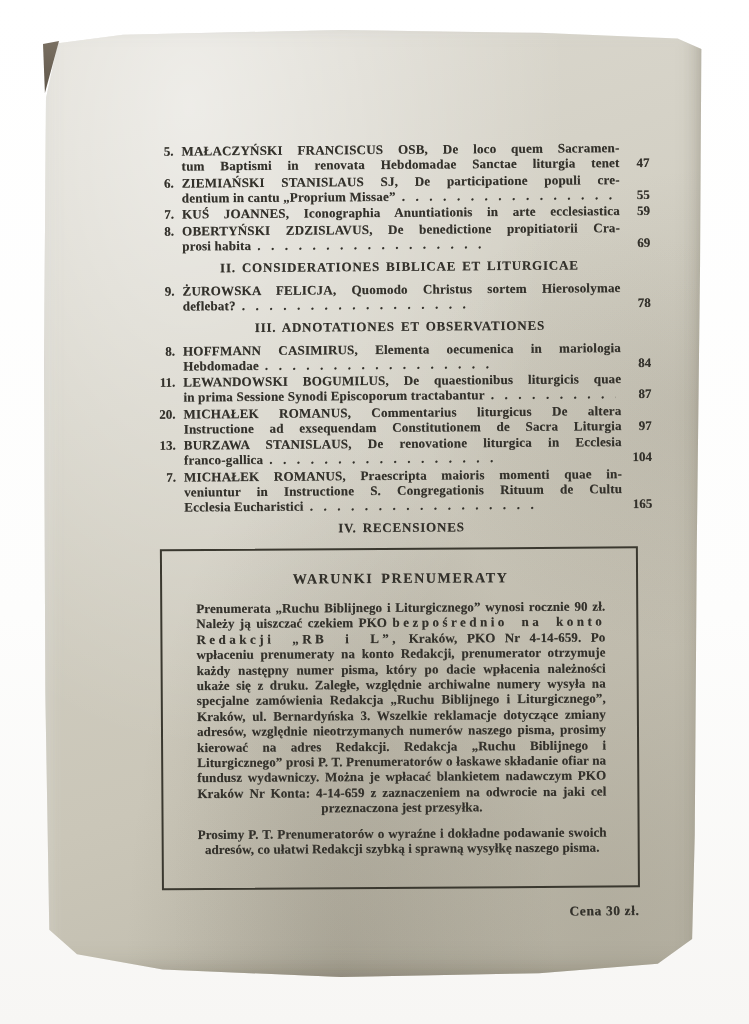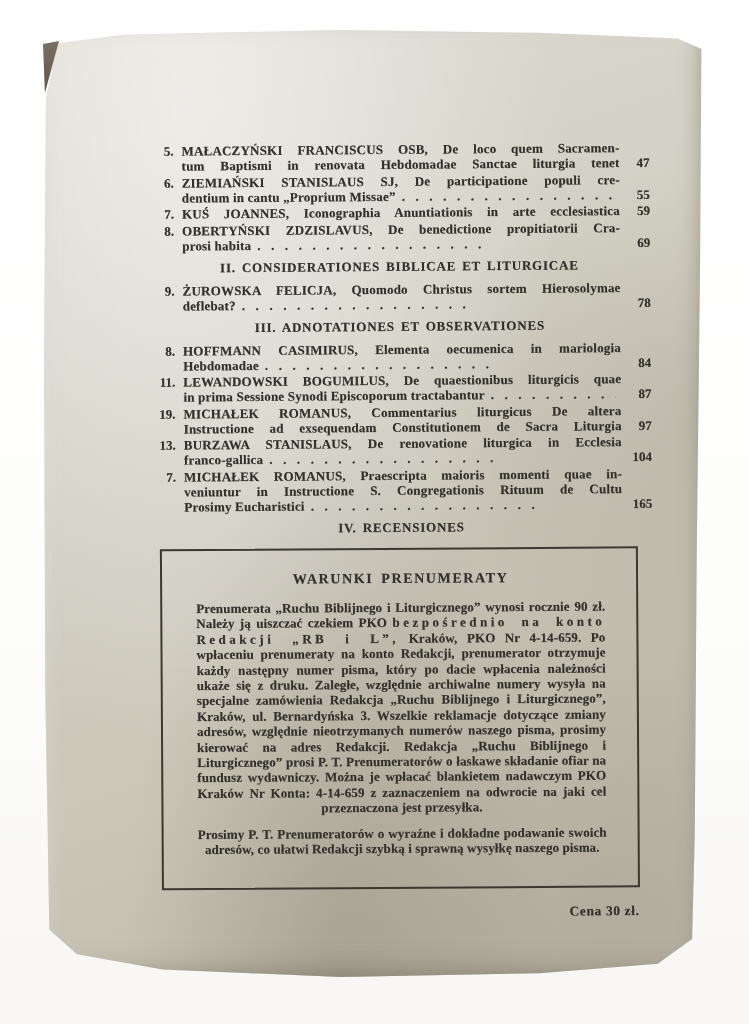--- a/index.html
+++ b/index.html
@@ -157,21 +157,21 @@
     <div class="toc-body">
               <div class="toc-line">LEWANDOWSKI BOGUMILUS, De quaestionibus liturgicis quae</div>
               <div class="toc-line last">
                 <span class="t">in prima Sessione Synodi Episcoporum tractabantur</span>
                 <span class="leader"></span>
               </div>
             </div>
     <div class="toc-page">87</div>
   </div>
           <div class="toc-item">
-    <div class="toc-num">19.</div>
+    <div class="toc-num">20.</div>
     <div class="toc-body">
               <div class="toc-line">MICHAŁEK ROMANUS, Commentarius liturgicus De altera</div>
               <div class="toc-line last fill"><span class="t">Instructione ad exsequendam Constitutionem de Sacra Liturgia</span></div>
             </div>
     <div class="toc-page">97</div>
   </div>
           <div class="toc-item">
     <div class="toc-num">13.</div>
     <div class="toc-body">
               <div class="toc-line">BURZAWA STANISLAUS, De renovatione liturgica in Ecclesia</div>
@@ -181,21 +181,21 @@
               </div>
             </div>
     <div class="toc-page">104</div>
   </div>
           <div class="toc-item">
     <div class="toc-num">7.</div>
     <div class="toc-body">
               <div class="toc-line">MICHAŁEK ROMANUS, Praescripta maioris momenti quae in-</div>
               <div class="toc-line">veniuntur in Instructione S. Congregationis Rituum de Cultu</div>
               <div class="toc-line last">
-                <span class="t">Prosimy Eucharistici</span>
+                <span class="t">Ecclesia Eucharistici</span>
                 <span class="leader"></span>
               </div>
             </div>
     <div class="toc-page">165</div>
   </div>
           <div class="toc-heading">IV. RECENSIONES</div>
         </div>
 
       <div class="sub-box">
         <div class="box-title">WARUNKI PRENUMERATY</div>

